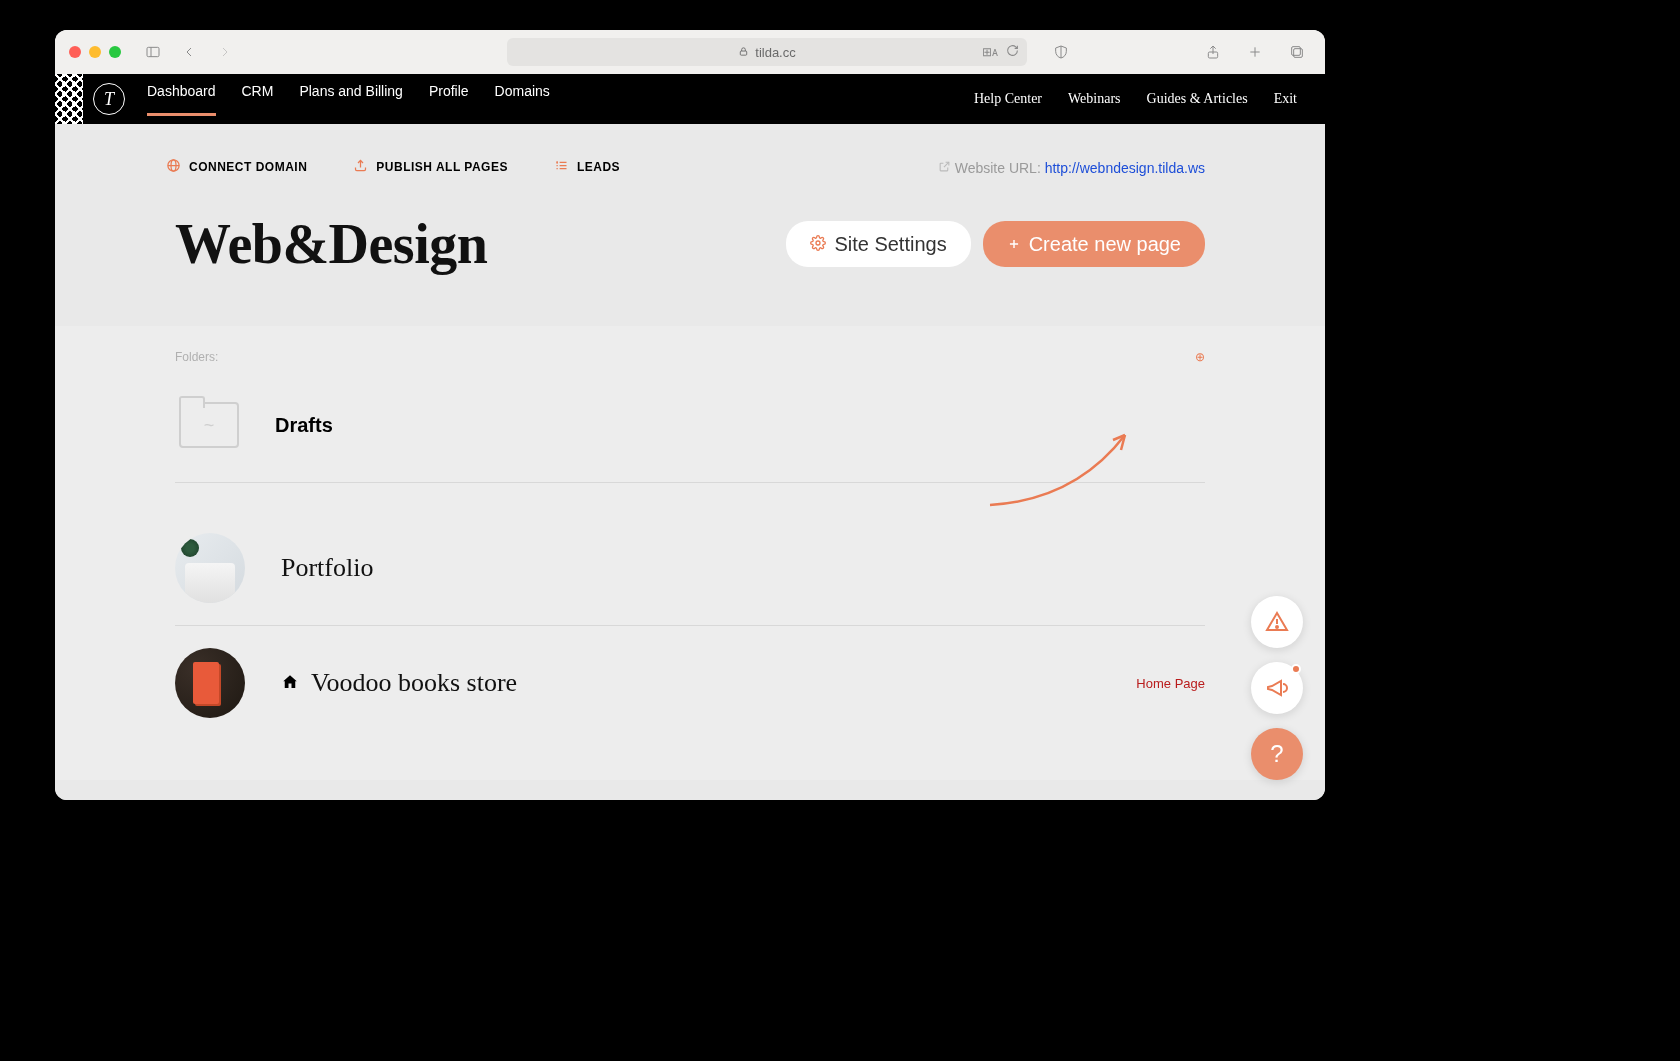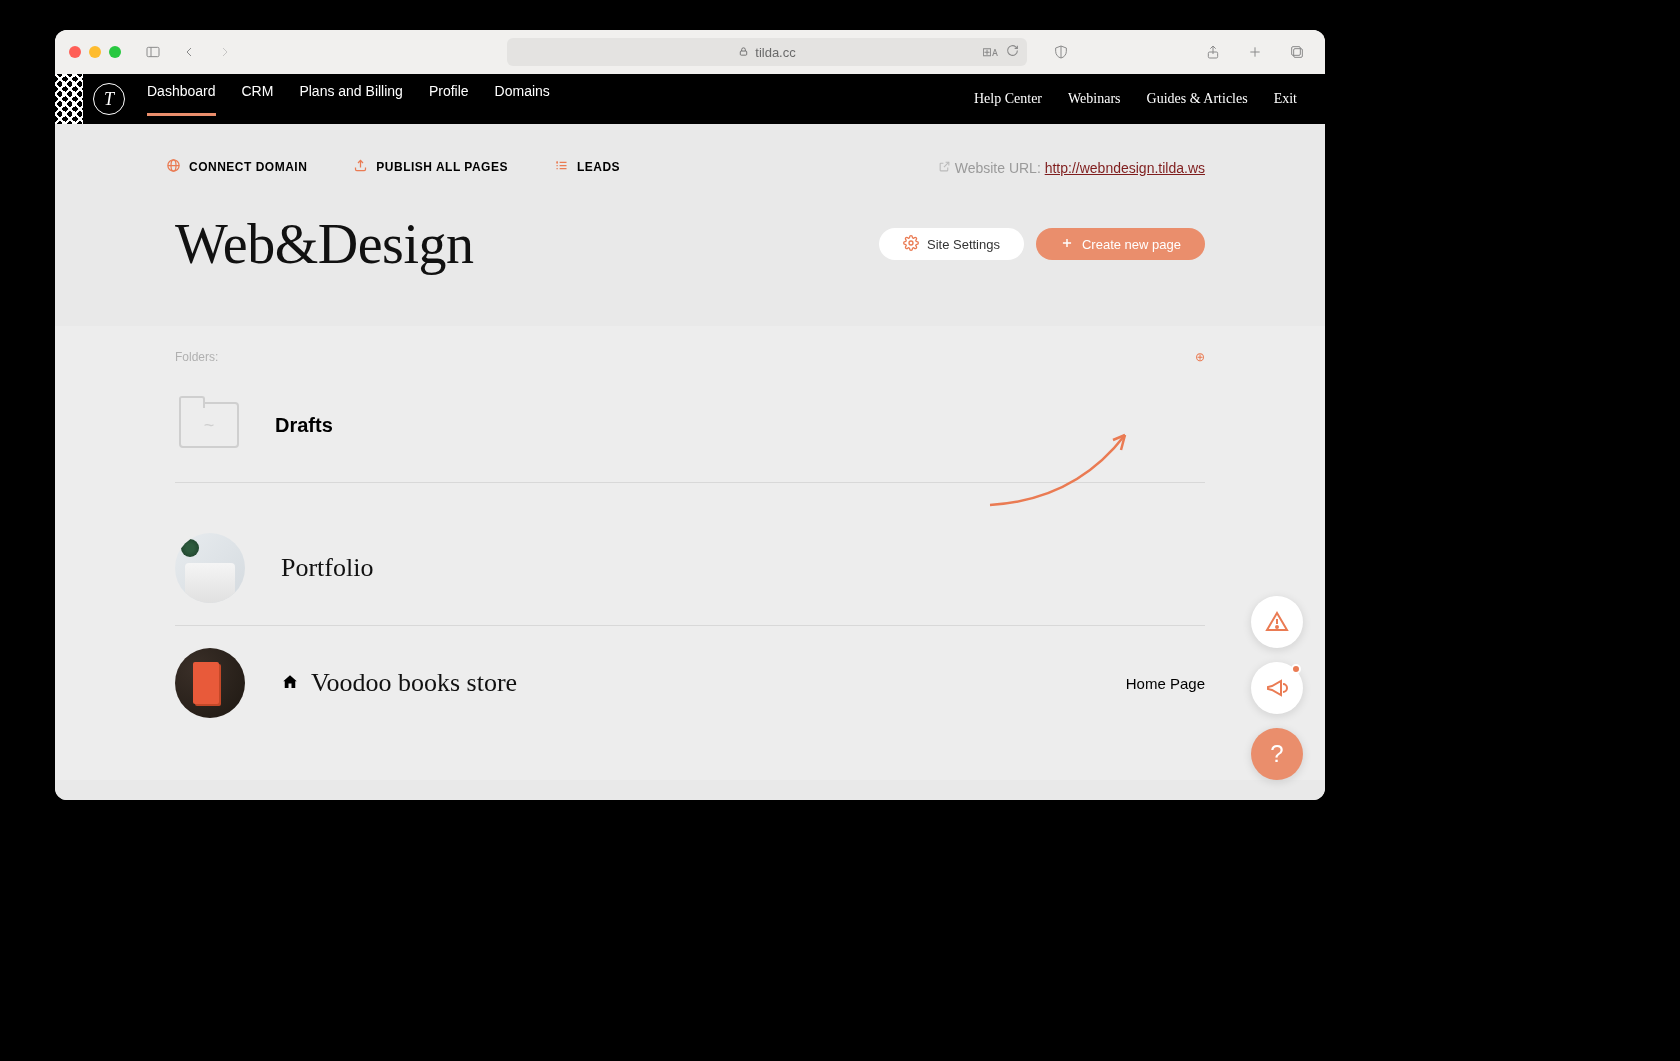--- a/index.html
+++ b/index.html
@@ -79,34 +79,34 @@
   }
   .topbar {
     display:flex; align-items:flex-end;
     padding: 34px 120px 0 111px;
     font-size:12px; letter-spacing:.5px;
     color:#000;
   }
   .topbar .action { display:flex; align-items:center; gap:8px; text-transform:uppercase; font-weight:700; margin-right:46px; cursor:pointer;}
   .topbar .action .ic { color:#ea7b53; }
   .topbar .url-info { margin-left:auto; color:#9a9a9a; font-size:14px; letter-spacing:0; font-weight:400; text-transform:none;}
-  .topbar .url-info .url { color:#7f1d1d;text-decoration:underline; }
+  .topbar .url-info .url { color:#1d4ed8; }
   .hero {
     display:flex; align-items:center; justify-content:space-between;
     padding: 36px 120px 50px 120px;
   }
   .site-title {
-    font-size:56px; font-weight:400; color:#111; letter-spacing:-.5px;
+    font-size:56px; font-weight:700; color:#111; letter-spacing:-.5px;
     font-family: "Times New Roman", Georgia, serif;
   }
   .hero-actions { display:flex; gap:12px; }
   .btn {
-    height:32px; padding:0 24px; border-radius:22px;
+    height:46px; padding:0 24px; border-radius:22px;
     display:flex; align-items:center; gap:8px;
-    font-size:13px; cursor:pointer; border:none;
+    font-size:20px; cursor:pointer; border:none;
   }
   .btn.white { background:#fff; color:#333; }
   .btn.white .ic { color:#ea7b53; }
   .btn.orange { background:#ea8e6c; color:#fff; }
   .lower {
     background:#ededed;
     padding: 24px 120px 40px 120px;
   }
   .section-label { font-size:12px; color:#b0b0b0; display:flex; align-items:center; gap:6px; margin-bottom:18px;justify-content:space-between;}
   .section-label .plus { color:#ea7b53; }
@@ -131,21 +131,21 @@
     display:flex; align-items:center; gap:36px;
     padding:22px 0;
     border-bottom:1px solid #d8d8d8;
   }
   .page-thumb {
     width:70px; height:70px; border-radius:50%; background:#ccc;
     background-size:cover; background-position:center;
     flex-shrink:0;
   }
   .page-name { font-size:26px; color:#111; display:flex; align-items:center; gap:12px; font-family:"Times New Roman", Georgia, serif;}
-  .page-row .tag { margin-left:auto; font-size:15px; color:#000000; }
+  .page-row .tag { margin-left:auto; font-size:13px; color:#b91c1c; }
   
   .float-btns { position:absolute; right:22px; bottom:20px; display:flex; flex-direction:column; gap:14px; }
   .fab { width:52px; height:52px; border-radius:50%; background:#fff; box-shadow:0 2px 10px rgba(0,0,0,.12); display:flex; align-items:center; justify-content:center; cursor:pointer; position:relative;}
   .fab.orange { background:#ea8e6c; color:#fff; }
   .fab .dot { position:absolute; top:2px; right:2px; width:10px; height:10px; background:#ea7b53; border-radius:50%; border:2px solid #fff;}
   
   .arrow-annot {
     position:absolute;
     left: 930px; top: 296px;
     width: 180px; height: 90px;

